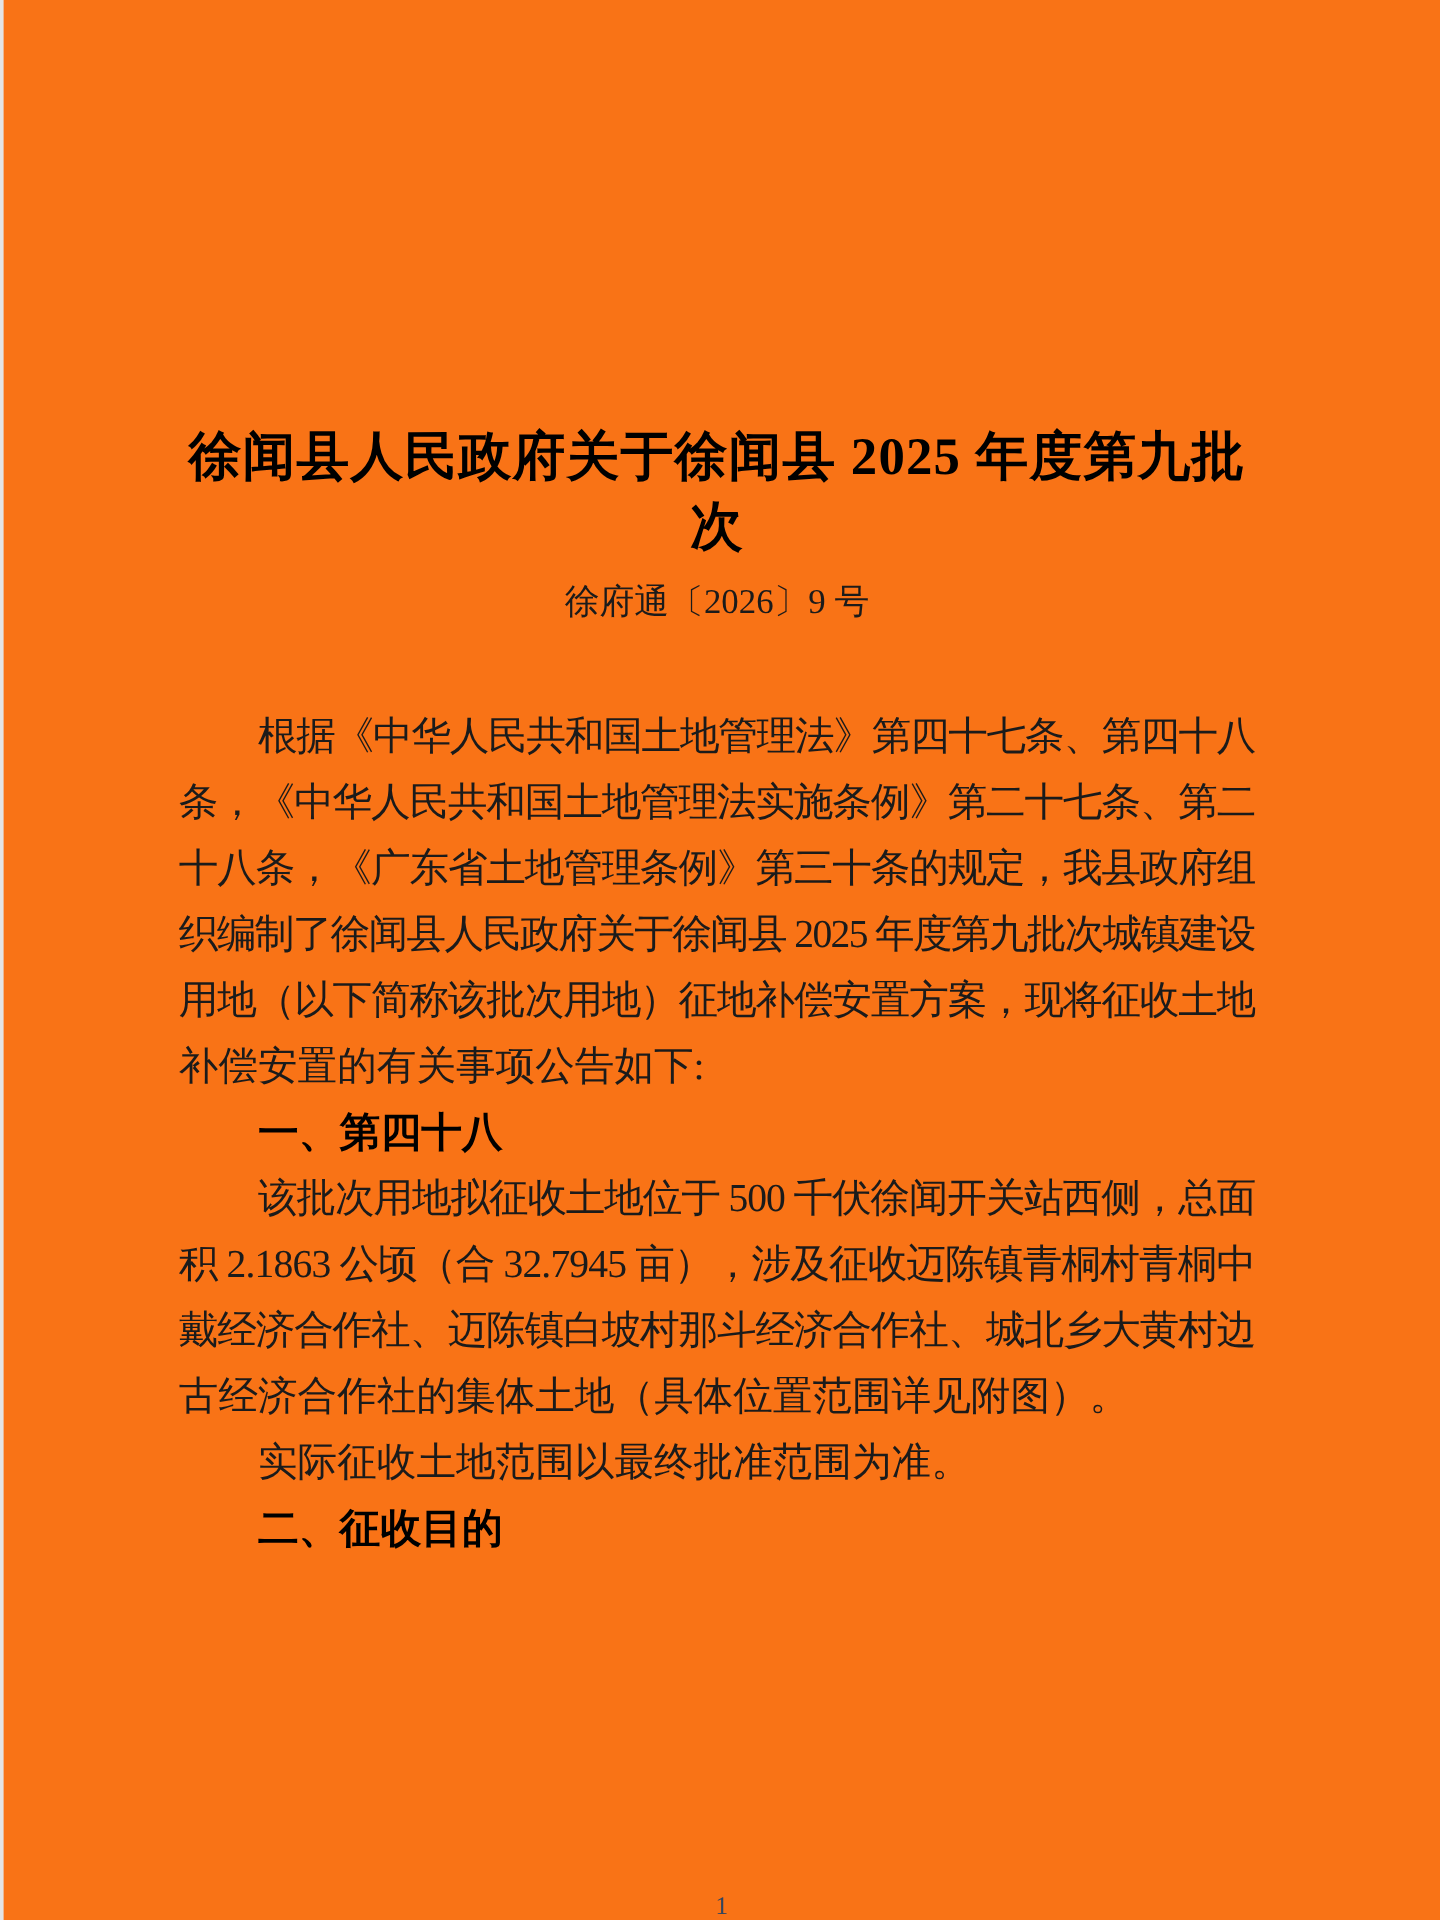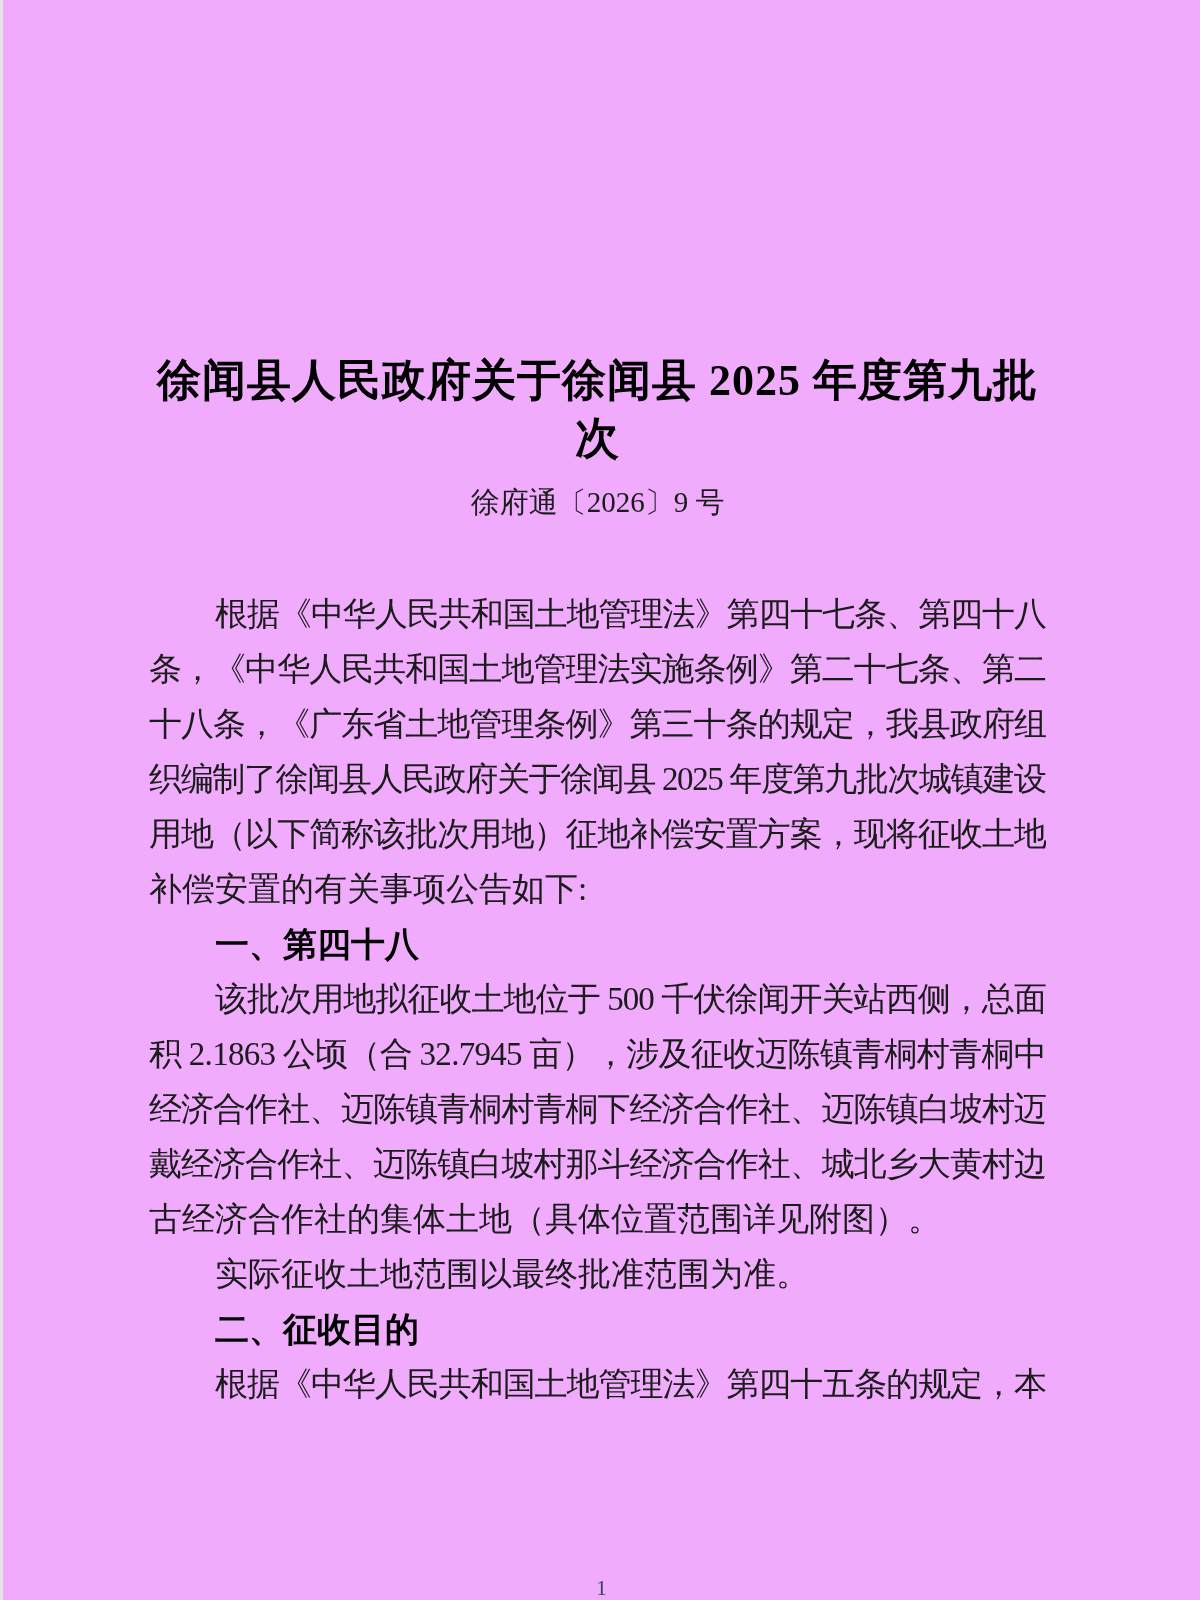--- a/index.html
+++ b/index.html
@@ -1,20 +1,20 @@
 <!DOCTYPE html>
 <html><head>
 <meta charset="utf-8">
 <style>
   html, body { margin: 0; padding: 0; background: #ffffff; }
   .page {
     position: relative;
     width: 1200px;
     height: 1600px;
-    background: #f0abfc;
+    background: #f97316;
     border-left: 3px solid #e4e4e4;
     box-sizing: border-box;
     overflow: hidden;
     font-family: "Liberation Serif", "DejaVu Serif", serif;
     color: #1b1b1b;
   }
   .content {
     position: absolute;
     left: 146px;
     top: 352px;
@@ -82,27 +82,25 @@
       <div class="line" style="letter-spacing: -0.964286px;">条，《中华人民共和国土地管理法实施条例》第二十七条、第二</div>
       <div class="line" style="letter-spacing: -0.964286px;">十八条，《广东省土地管理条例》第三十条的规定，我县政府组</div>
       <div class="line" style="letter-spacing: -1.375px;">织编制了徐闻县人民政府关于徐闻县 2025 年度第九批次城镇建设</div>
       <div class="line" style="letter-spacing: -0.964286px;">用地（以下简称该批次用地）征地补偿安置方案，现将征收土地</div>
       <div class="line">补偿安置的有关事项公告如下:</div>
 
       <div class="line heading indent">一、第四十八</div>
 
       <div class="line indent" style="letter-spacing: -0.931034px;">该批次用地拟征收土地位于 500 千伏徐闻开关站西侧，总面</div>
       <div class="line" style="letter-spacing: -0.710526px;">积 2.1863 公顷（合 32.7945 亩），涉及征收迈陈镇青桐村青桐中</div>
-      <div class="line" style="letter-spacing: -0.964286px;">经济合作社、迈陈镇青桐村青桐下经济合作社、迈陈镇白坡村迈</div>
       <div class="line" style="letter-spacing: -0.964286px;">戴经济合作社、迈陈镇白坡村那斗经济合作社、城北乡大黄村边</div>
       <div class="line">古经济合作社的集体土地（具体位置范围详见附图）。</div>
 
       <div class="line indent">实际征收土地范围以最终批准范围为准。</div>
 
       <div class="line heading indent">二、征收目的</div>
 
-      <div class="line indent" style="letter-spacing: -1.03846px;">根据《中华人民共和国土地管理法》第四十五条的规定，本</div>
 
     </div>
   </div>
 
   <div class="pagenum">1</div>
 </div>
 
 </body></html>

